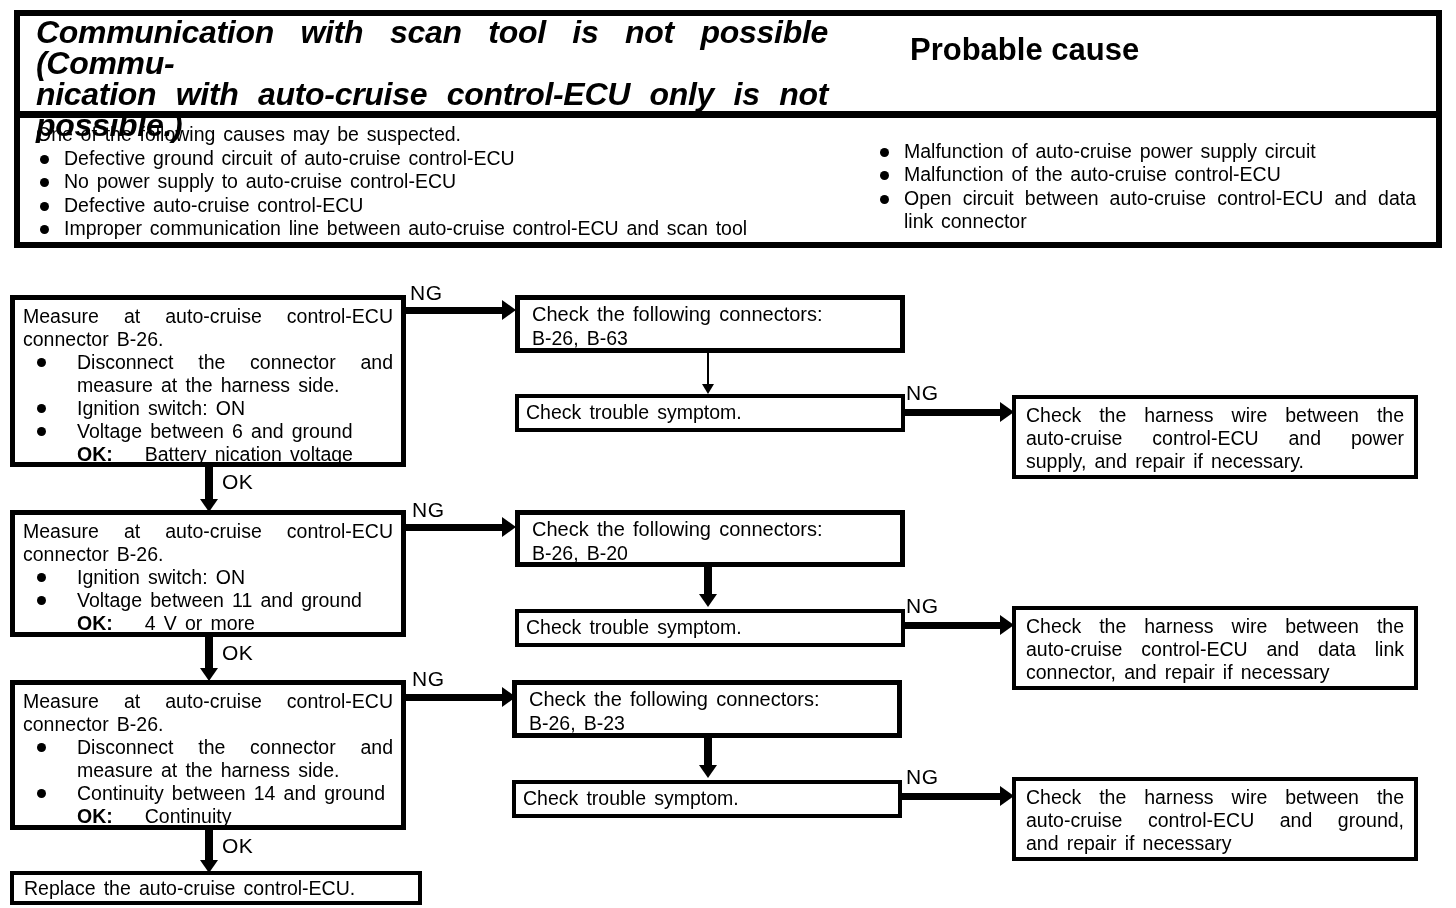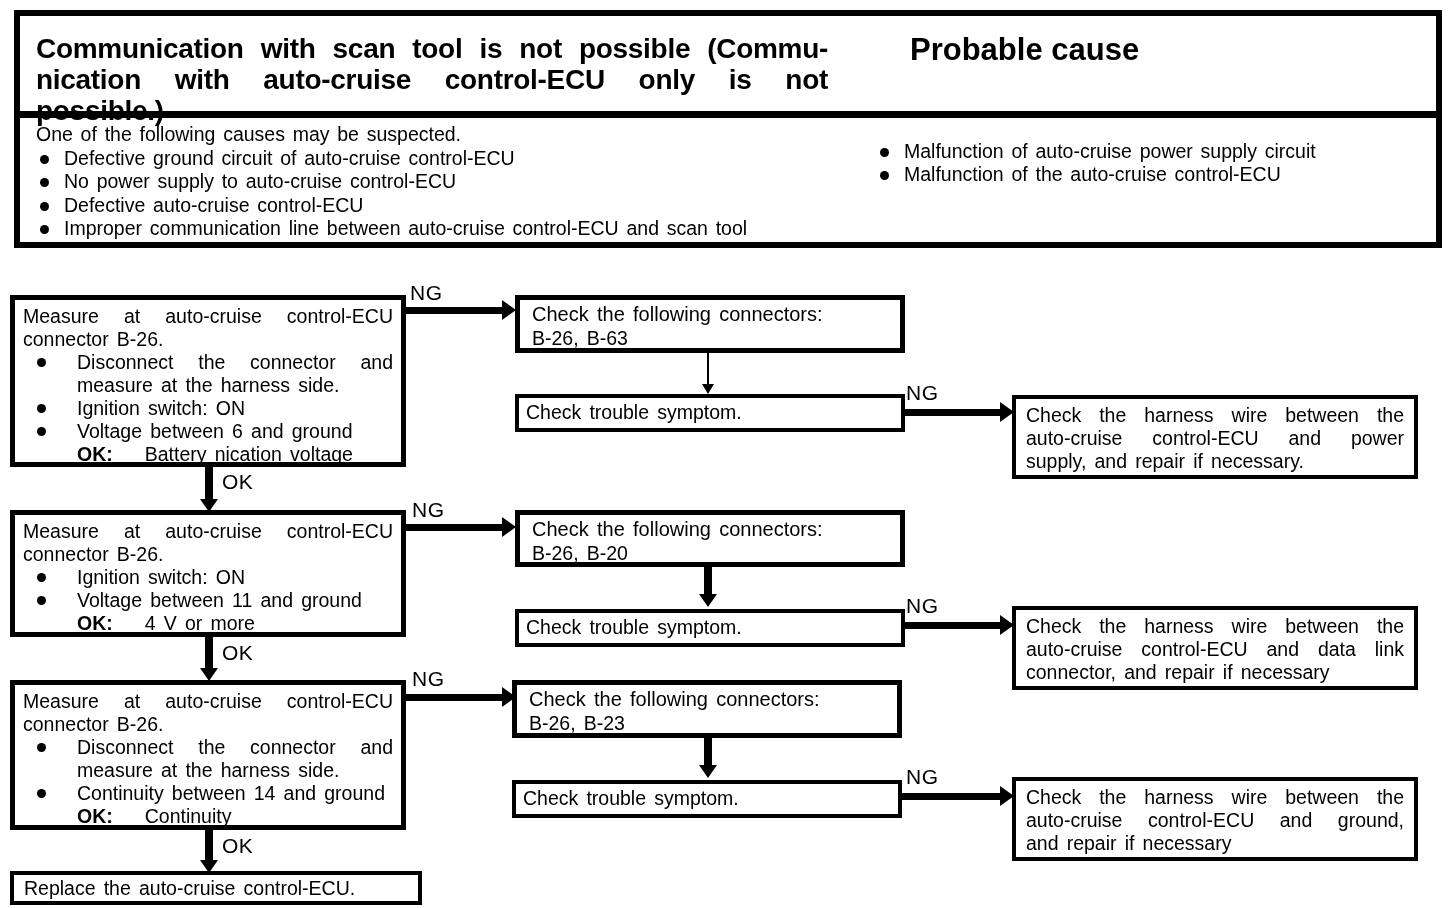--- a/index.html
+++ b/index.html
@@ -3,22 +3,22 @@
 <meta charset="utf-8">
 <style>
   html,body{margin:0;padding:0;background:#fff;}
   .page{position:relative;width:1456px;height:908px;background:#fff;color:#000;
         font-family:"Liberation Sans",sans-serif;overflow:hidden;}
 
   
   .hdr{position:absolute;left:14px;top:10px;width:1428px;height:238px;
        border:6px solid #000;box-sizing:border-box;}
   .hdr-divider{position:absolute;left:-6px;top:95px;width:1428px;height:7px;background:#000;}
-  .hdr-title{position:absolute;left:16px;top:17px;width:792px;
-             font-size:28px;font-weight:bold;line-height:31px;letter-spacing:-0.3px;}
+  .hdr-title{position:absolute;left:16px;top:1px;width:792px;
+             font-size:32px;font-weight:bold;line-height:31px;letter-spacing:-0.3px;font-style:italic;}
   .hdr-title .tl.s{text-align:justify;text-align-last:justify;}
   .pc-label{position:absolute;left:890px;top:16px;font-size:31px;font-weight:bold;}
   .hdr-intro{position:absolute;left:16px;top:107px;font-size:19.5px;word-spacing:0.12em;}
   ul.blist{list-style:none;margin:0;padding:0;position:absolute;}
   ul.blist li{position:relative;padding-left:28px;line-height:23.4px;font-size:19.5px;word-spacing:0.12em;}
   ul.blist li .dot{position:absolute;left:4px;top:8px;width:9px;height:9px;border-radius:50%;background:#000;}
   .sus-list{left:16px;top:131px;width:800px;}
   .pc-list{left:856px;top:124px;width:548px;}
   .pc-list li{text-align:justify;padding-right:8px;}
 
@@ -68,20 +68,21 @@
     <div class="hdr-intro">One of the following causes may be suspected.</div>
     <ul class="blist sus-list">
       <li><span class="dot"></span><span>Defective ground circuit of auto-cruise control-ECU</span></li>
       <li><span class="dot"></span><span>No power supply to auto-cruise control-ECU</span></li>
       <li><span class="dot"></span><span>Defective auto-cruise control-ECU</span></li>
       <li><span class="dot"></span><span>Improper communication line between auto-cruise control-ECU and scan tool</span></li>
     </ul>
     <ul class="blist pc-list">
       <li><span class="dot"></span><span>Malfunction of auto-cruise power supply circuit</span></li>
       <li><span class="dot"></span><span>Malfunction of the auto-cruise control-ECU</span></li>
+      <li><span class="dot"></span><span>Open circuit between auto-cruise control-ECU and data link connector</span></li>
     </ul>
   </section>
 
   <div class="box measure" style="left:10px;top:295px;width:396px;height:172px">
     <div class="line s">Measure at auto-cruise control-ECU</div>
     <div class="line">connector B-26.</div>
     <div class="bul">
         <span class="dot"></span>
       <div class="line s">Disconnect the connector and</div>
       <div class="line">measure at the harness side.</div>

